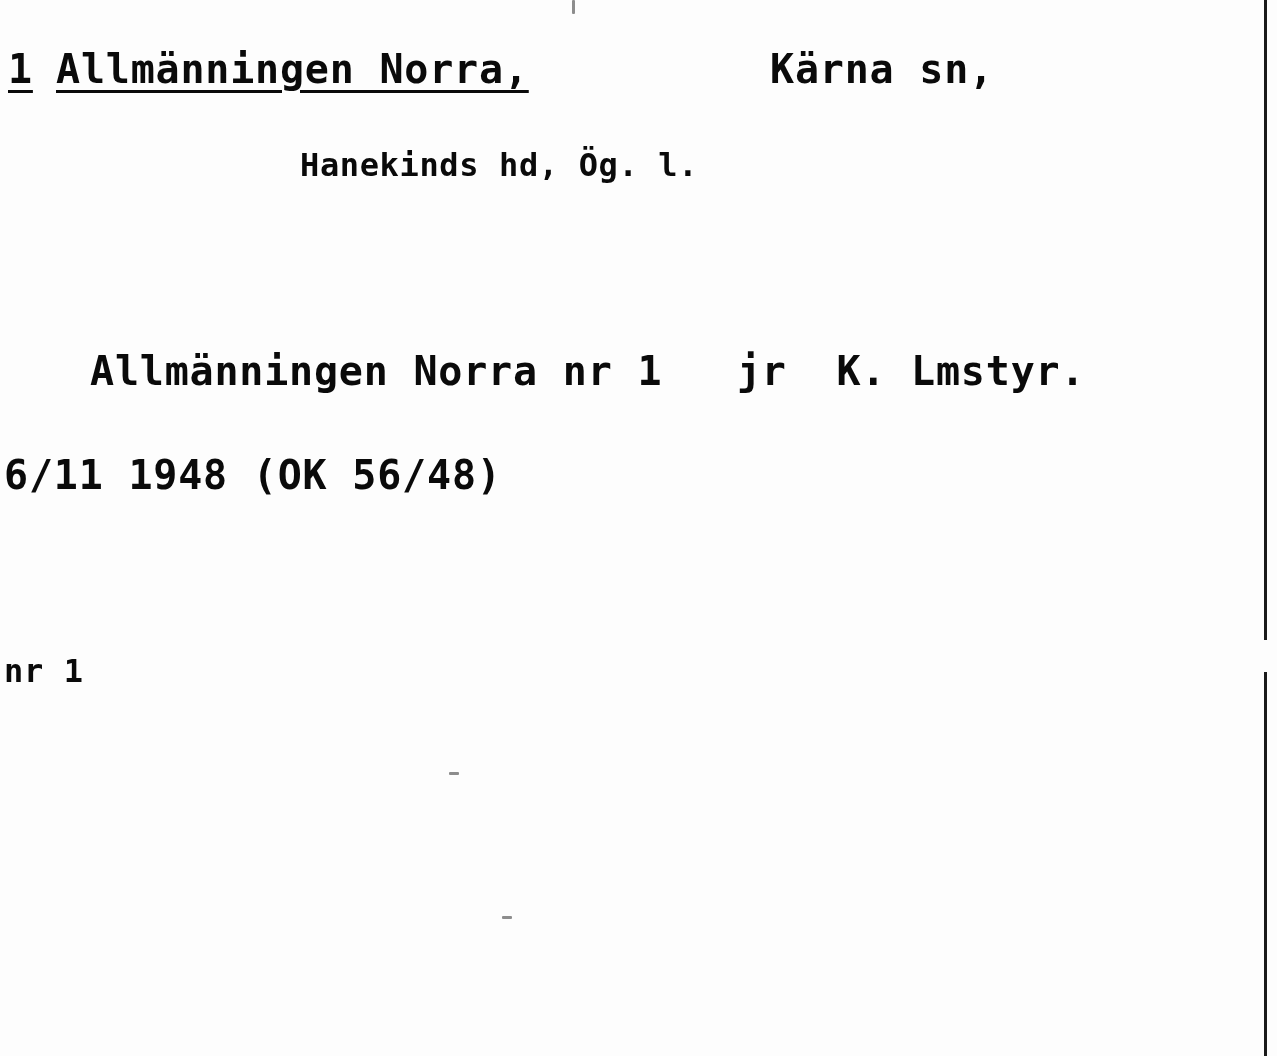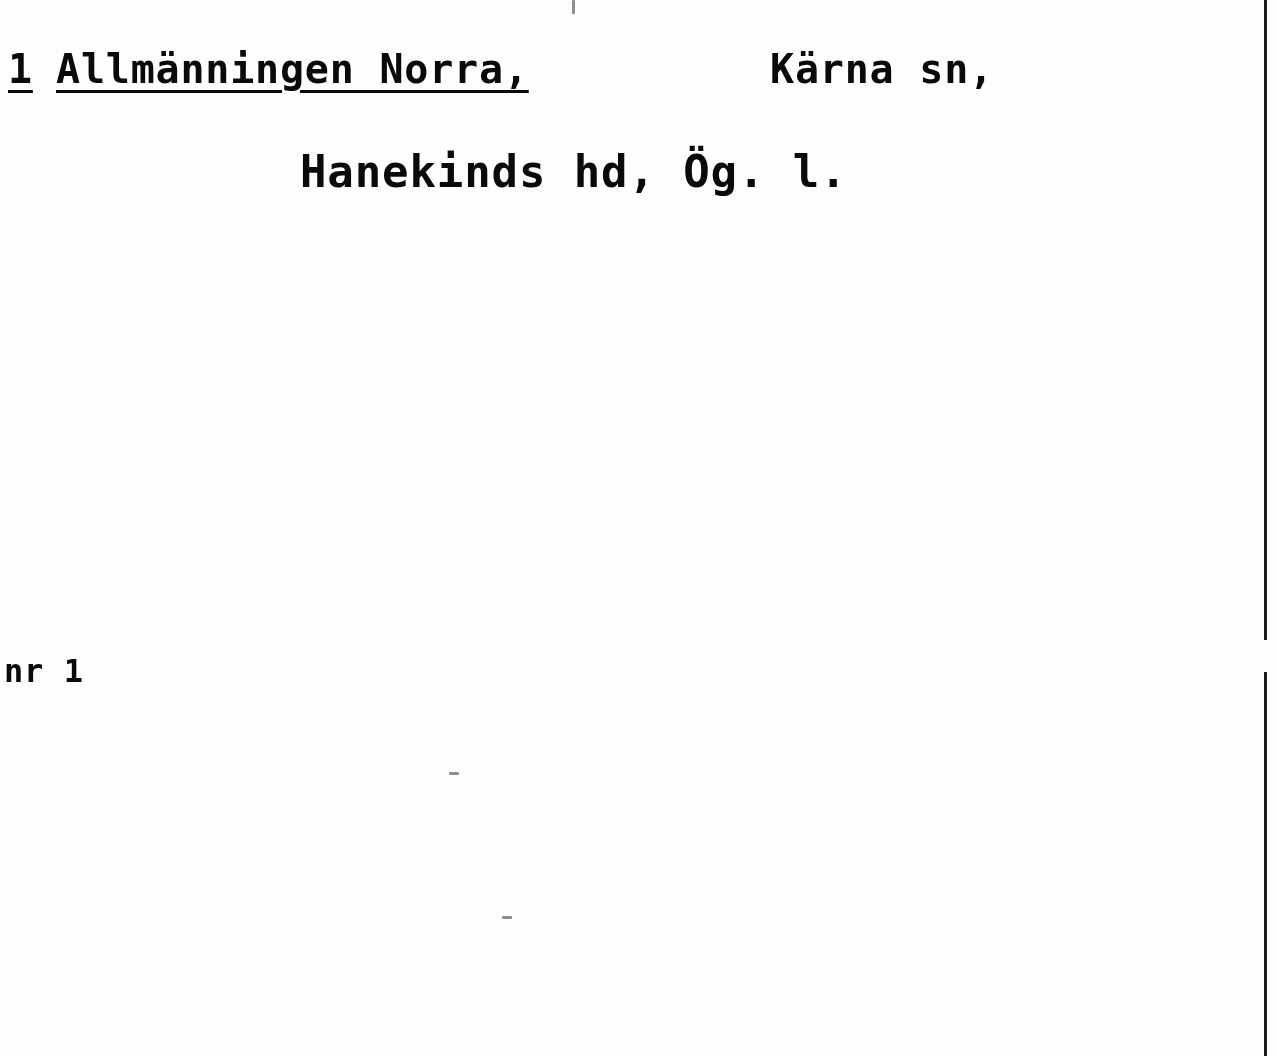--- a/index.html
+++ b/index.html
@@ -65,21 +65,21 @@
     text-decoration-thickness: 3px;
   }
   .hdr-parish {
     left: 770px;
     top: 46px;
     font-size: 40px;
   }
   .hdr-district {
     left: 300px;
     top: 146px;
-    font-size: 44px;
+    font-size: 32px;
   }
 
   
   .body-1 { left: 90px;  top: 348px; font-size: 40px; }
   .body-2 { left: 4px;   top: 452px; font-size: 40px; }
   .body-3 { left: 4px;   top: 548px; font-size: 40px; }
   .body-4 { left: 4px;   top: 652px; font-size: 32px; }
 </style>
 </head>
 <body>
@@ -94,18 +94,20 @@
   <div class="speck" style="left:502px; top:916px; width:10px; height:3px;"></div>
 
   <div class="line hdr-num">1</div>
 
   <div class="line hdr-parish">Kärna sn,</div>
 
   <div class="line hdr-name">Allmänningen Norra,</div>
 
   <div class="line hdr-district">Hanekinds hd, Ög. l.</div>
 
+  <div class="line body-1">Allmänningen Norra nr 1   jr  K. Lmstyr.</div>
 
+  <div class="line body-2">6/11 1948 (OK 56/48)</div>
 
 
   <div class="line body-4">nr 1</div>
 
 </div>
 
 </body></html>

